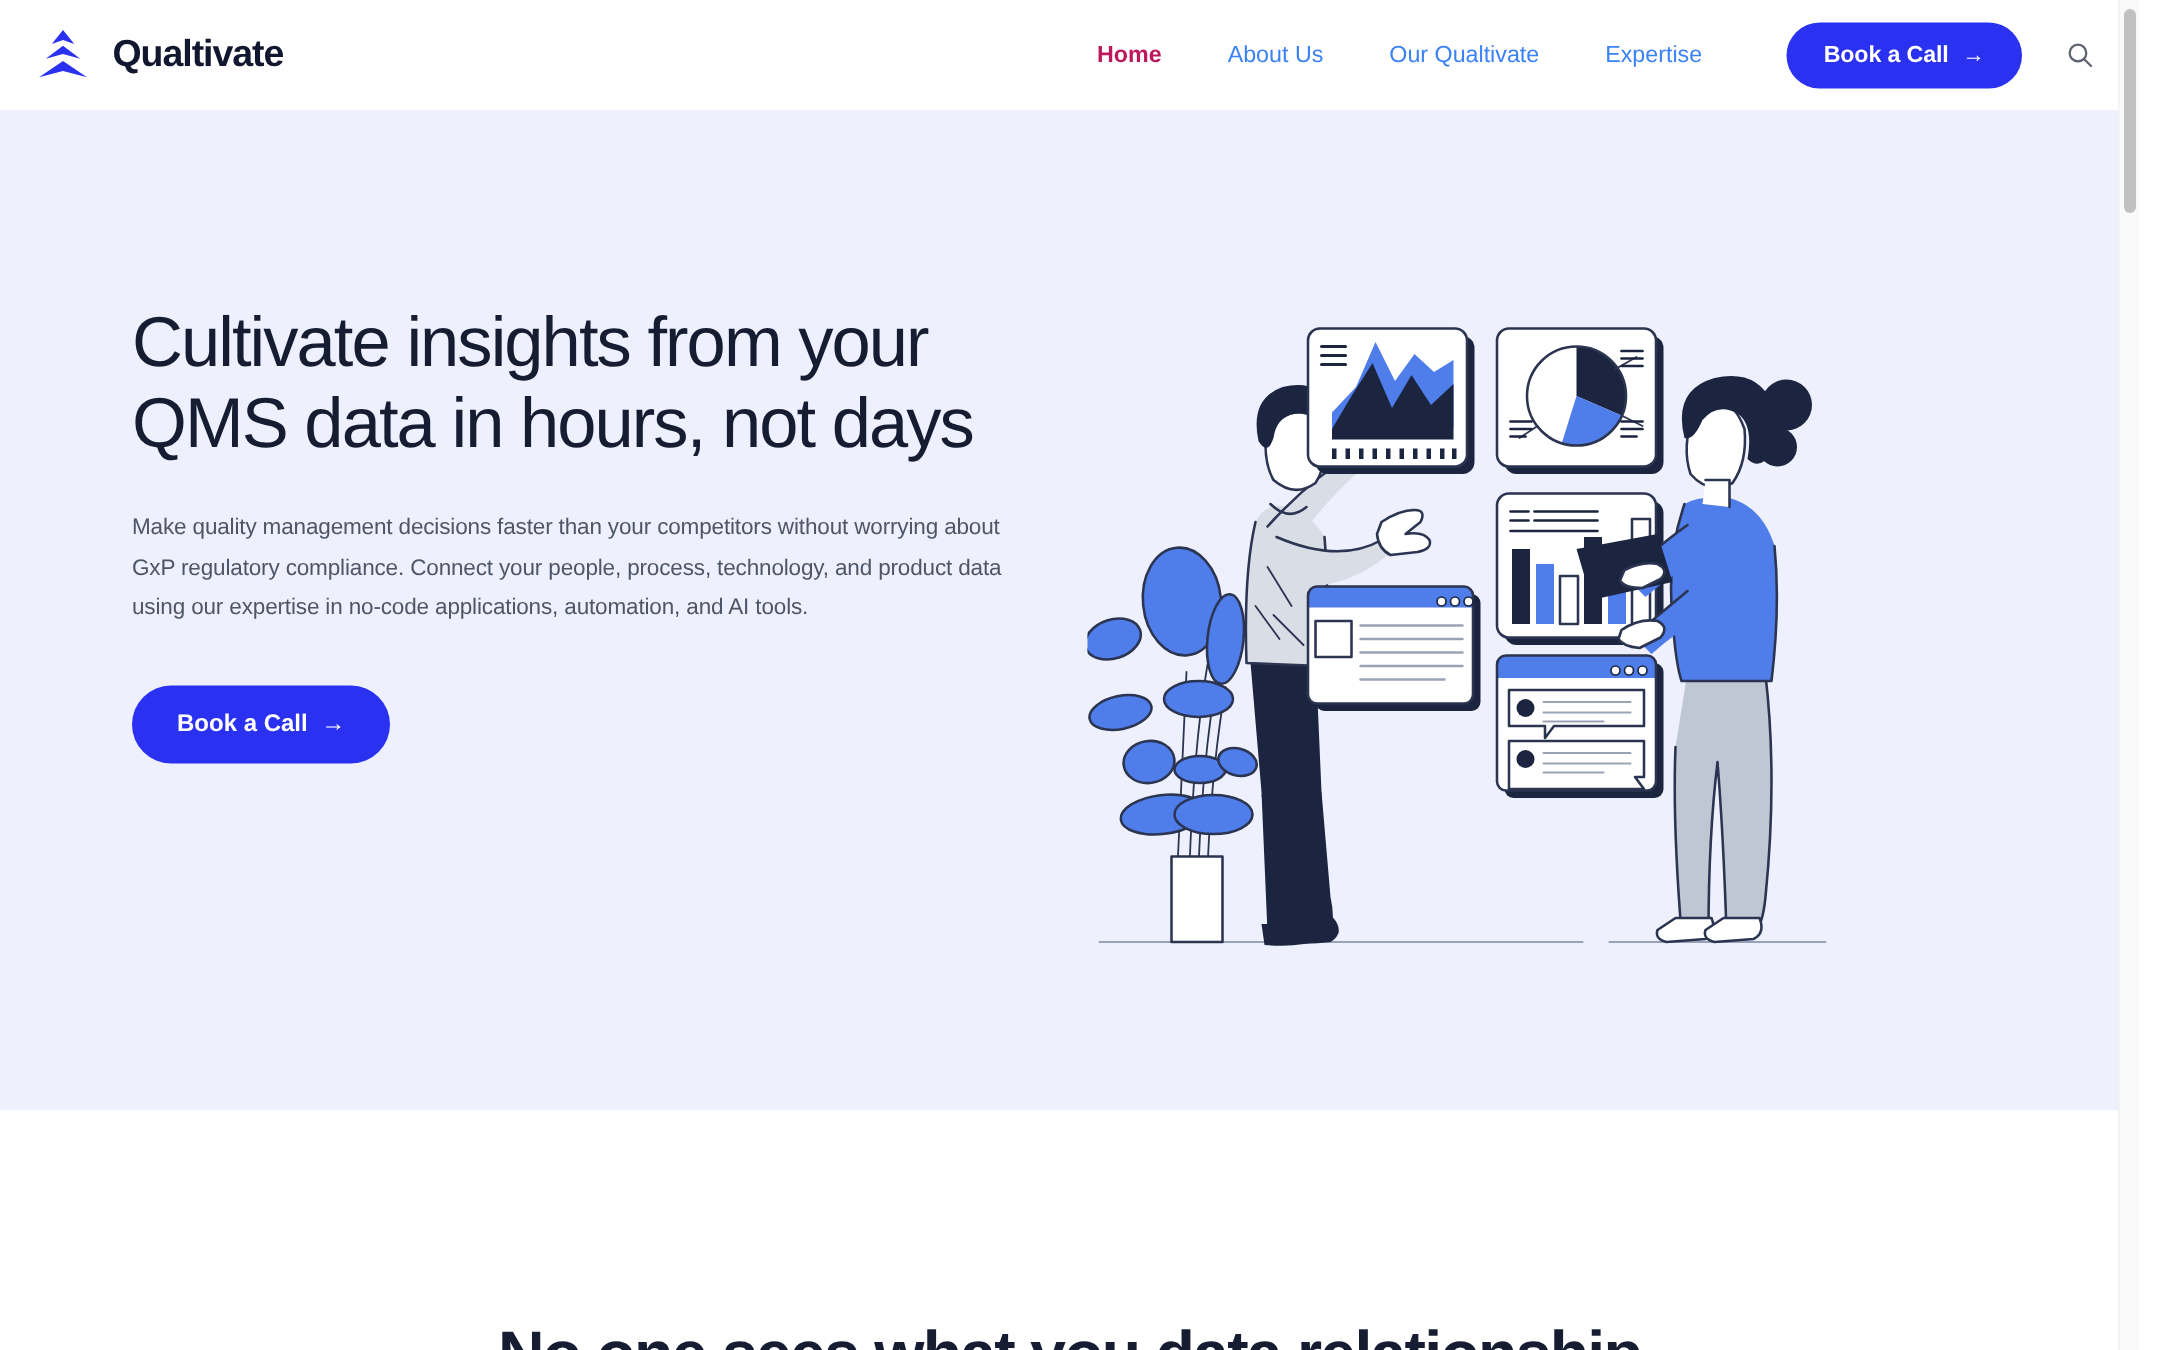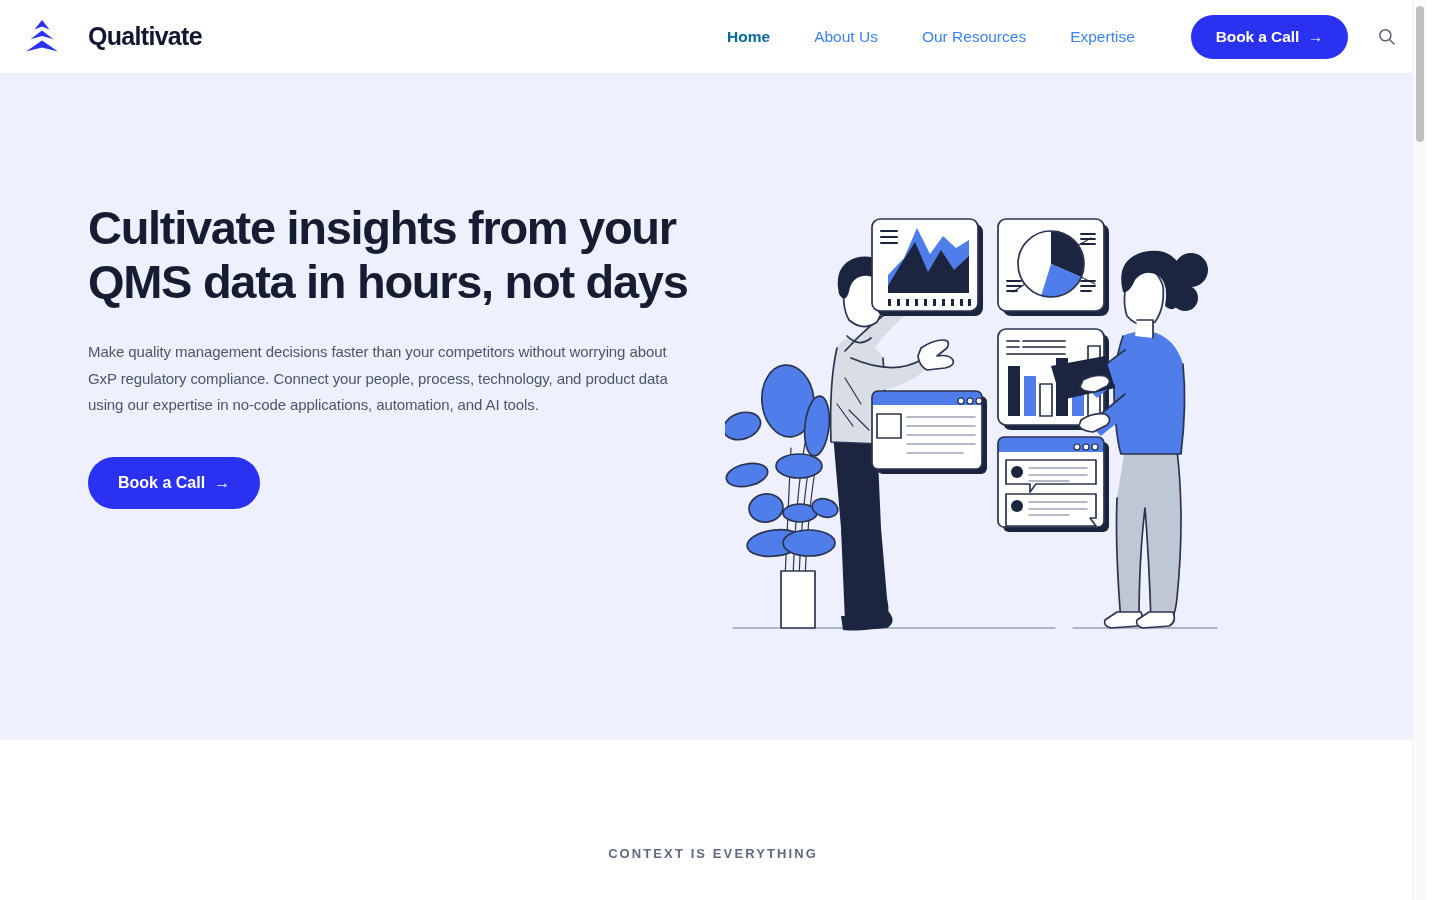--- a/index.html
+++ b/index.html
@@ -23,21 +23,21 @@
   
   .header {
     height:73px;
     background:#ffffff;
     display:flex;
     align-items:center;
     padding:0 24px 0 22px;
     position:relative;
     z-index:5;
   }
-  .brand { display:flex; align-items:center; gap:26px; cursor:pointer; }
+  .brand { display:flex; align-items:center; gap:13px; cursor:pointer; }
   .logo-mark { width:40px; height:40px; display:block; }
   .brand-name {
     font-size:25px;
     font-weight:bold;
     letter-spacing:-0.7px;
     color:#10172e;
   }
 
   .nav {
     margin-left:auto;
@@ -46,21 +46,21 @@
     gap:0px;
   }
   .nav-link {
     font-size:15.5px;
     color:#3b82f6;
     text-decoration:none;
     padding:0 22px;
     white-space:nowrap;
     cursor:pointer;
   }
-  .nav-link.active { color:#0369a1; font-weight:bold; }
+  .nav-link.active { color:#be185d; font-weight:bold; }
 
   .btn-pill {
     display:inline-flex;
     align-items:center;
     gap:9px;
     background:#2b31f0;
     color:#ffffff;
     font-size:15.5px;
     font-weight:bold;
     border:none;
@@ -93,21 +93,21 @@
   }
   .hero-copy {
     position:absolute;
     left:88px;
     top:128px;
     width:620px;
   }
   .hero-title {
     font-size:47px;
     line-height:1.14;
-    font-weight:bold;
+    font-weight:normal;
     letter-spacing:-1.3px;
     color:#161d33;
   }
   .hero-sub {
     margin-top:31px;
     font-size:15px;
     line-height:1.77;
     color:#4d5568;
     max-width:608px;
     letter-spacing:-0.1px;
@@ -188,21 +188,21 @@
         <path d="M20 3 L27.5 12.4 L20 9.6 L12.5 12.4 Z" fill="#2b31f0"></path>
         <path d="M20 13.5 L31.5 22.2 L20 19.0 L8.5 22.2 Z" fill="#2b31f0"></path>
         <path d="M20 23.6 L36 34.5 L20 30.4 L4 34.5 Z" fill="#2b31f0"></path>
       </svg>
       <span class="brand-name">Qualtivate</span>
     </div>
 
     <nav class="nav">
       <a class="nav-link active" href="#">Home</a>
       <a class="nav-link" href="#">About Us</a>
-      <a class="nav-link" href="#">Our Resources</a>
+      <a class="nav-link" href="#">Our Qualtivate</a>
       <a class="nav-link" href="#">Expertise</a>
 
       <button class="btn-pill">
         <span>Book a Call</span>
         <span class="arrow">→</span>
       </button>
 
       <button class="search-btn">
         <svg width="19" height="19" viewBox="0 0 24 24" fill="none" stroke="currentColor" stroke-width="1.9">
           <circle cx="10.5" cy="10.5" r="7"></circle>
@@ -467,21 +467,20 @@
             <path class="wh" d="M412 122 L428 122 L428 140 L410 138 Z"></path>
             <path class="ln" d="M412 122 L428 122 L428 140" fill="none"></path>
           </g>
         </svg>
       </div>
 
     </div>
   </section>
 
   <section class="section-context">
-    <div class="eyebrow">CONTEXT IS EVERYTHING</div>
     <h2 class="section-heading">No one sees what you data relationship</h2>
   </section>
 
   <div class="scrollbar">
     <div class="scrollbar-thumb"></div>
   </div>
 
 </div>
 
 </body></html>

